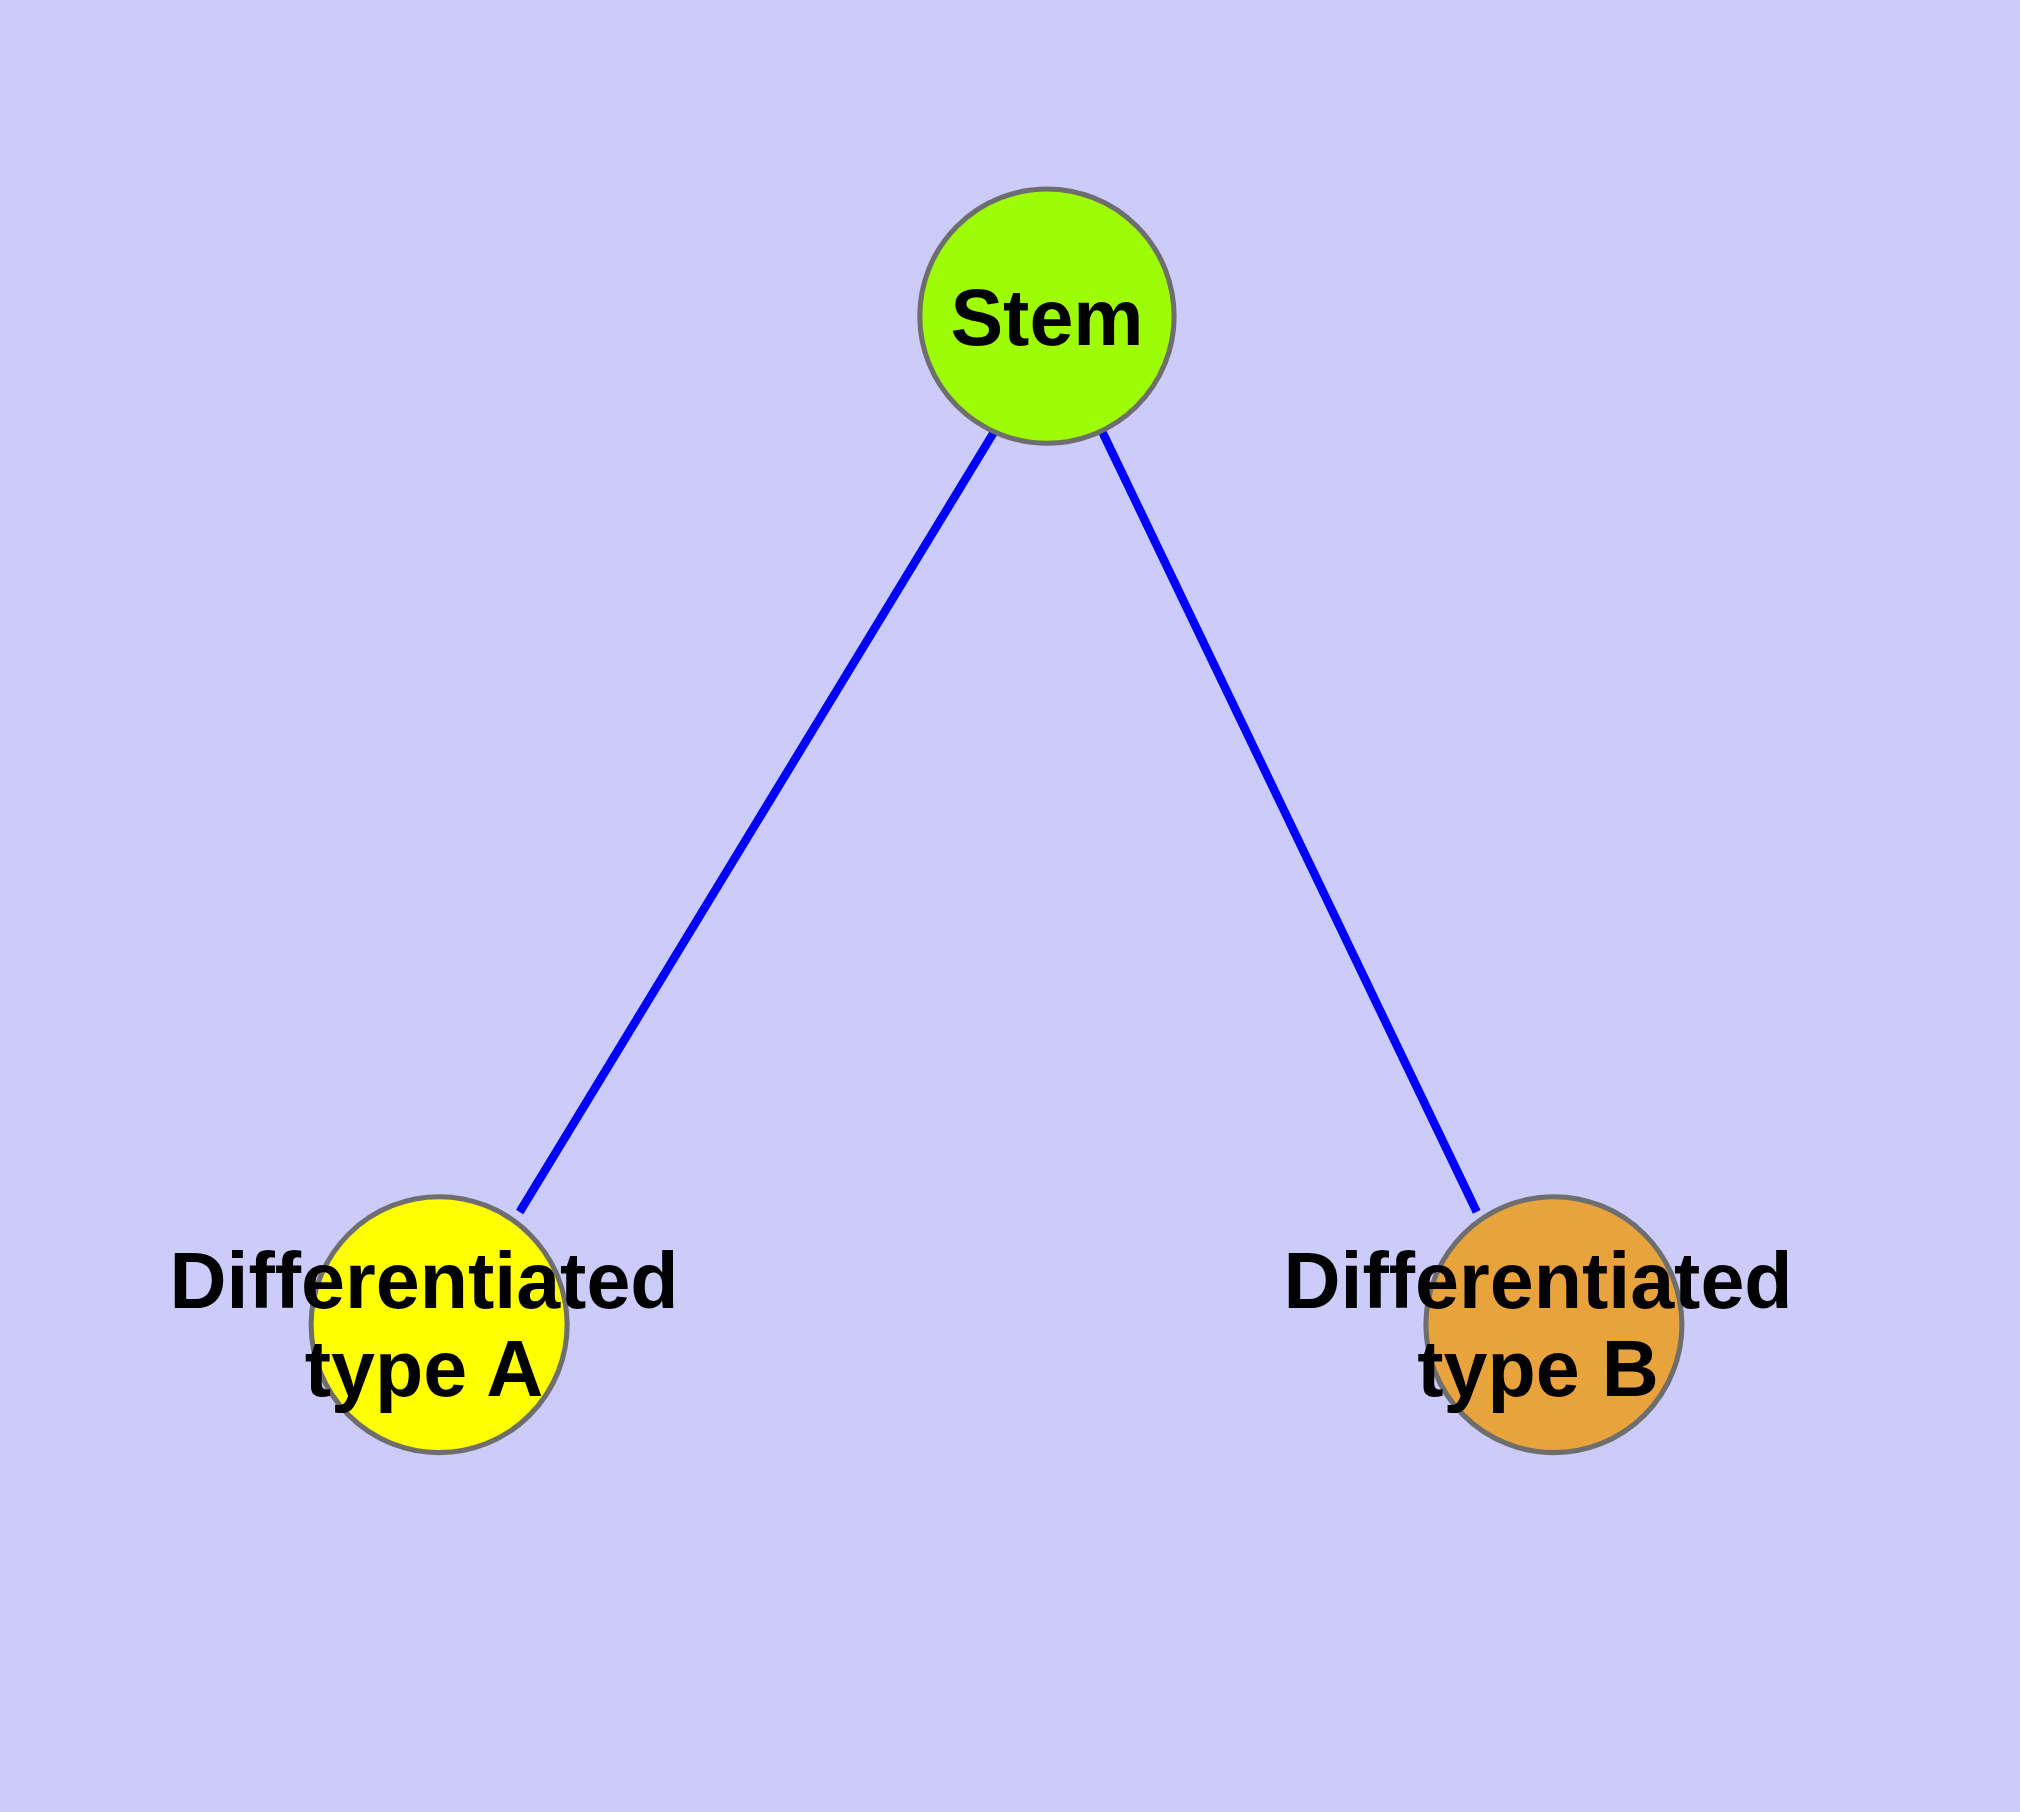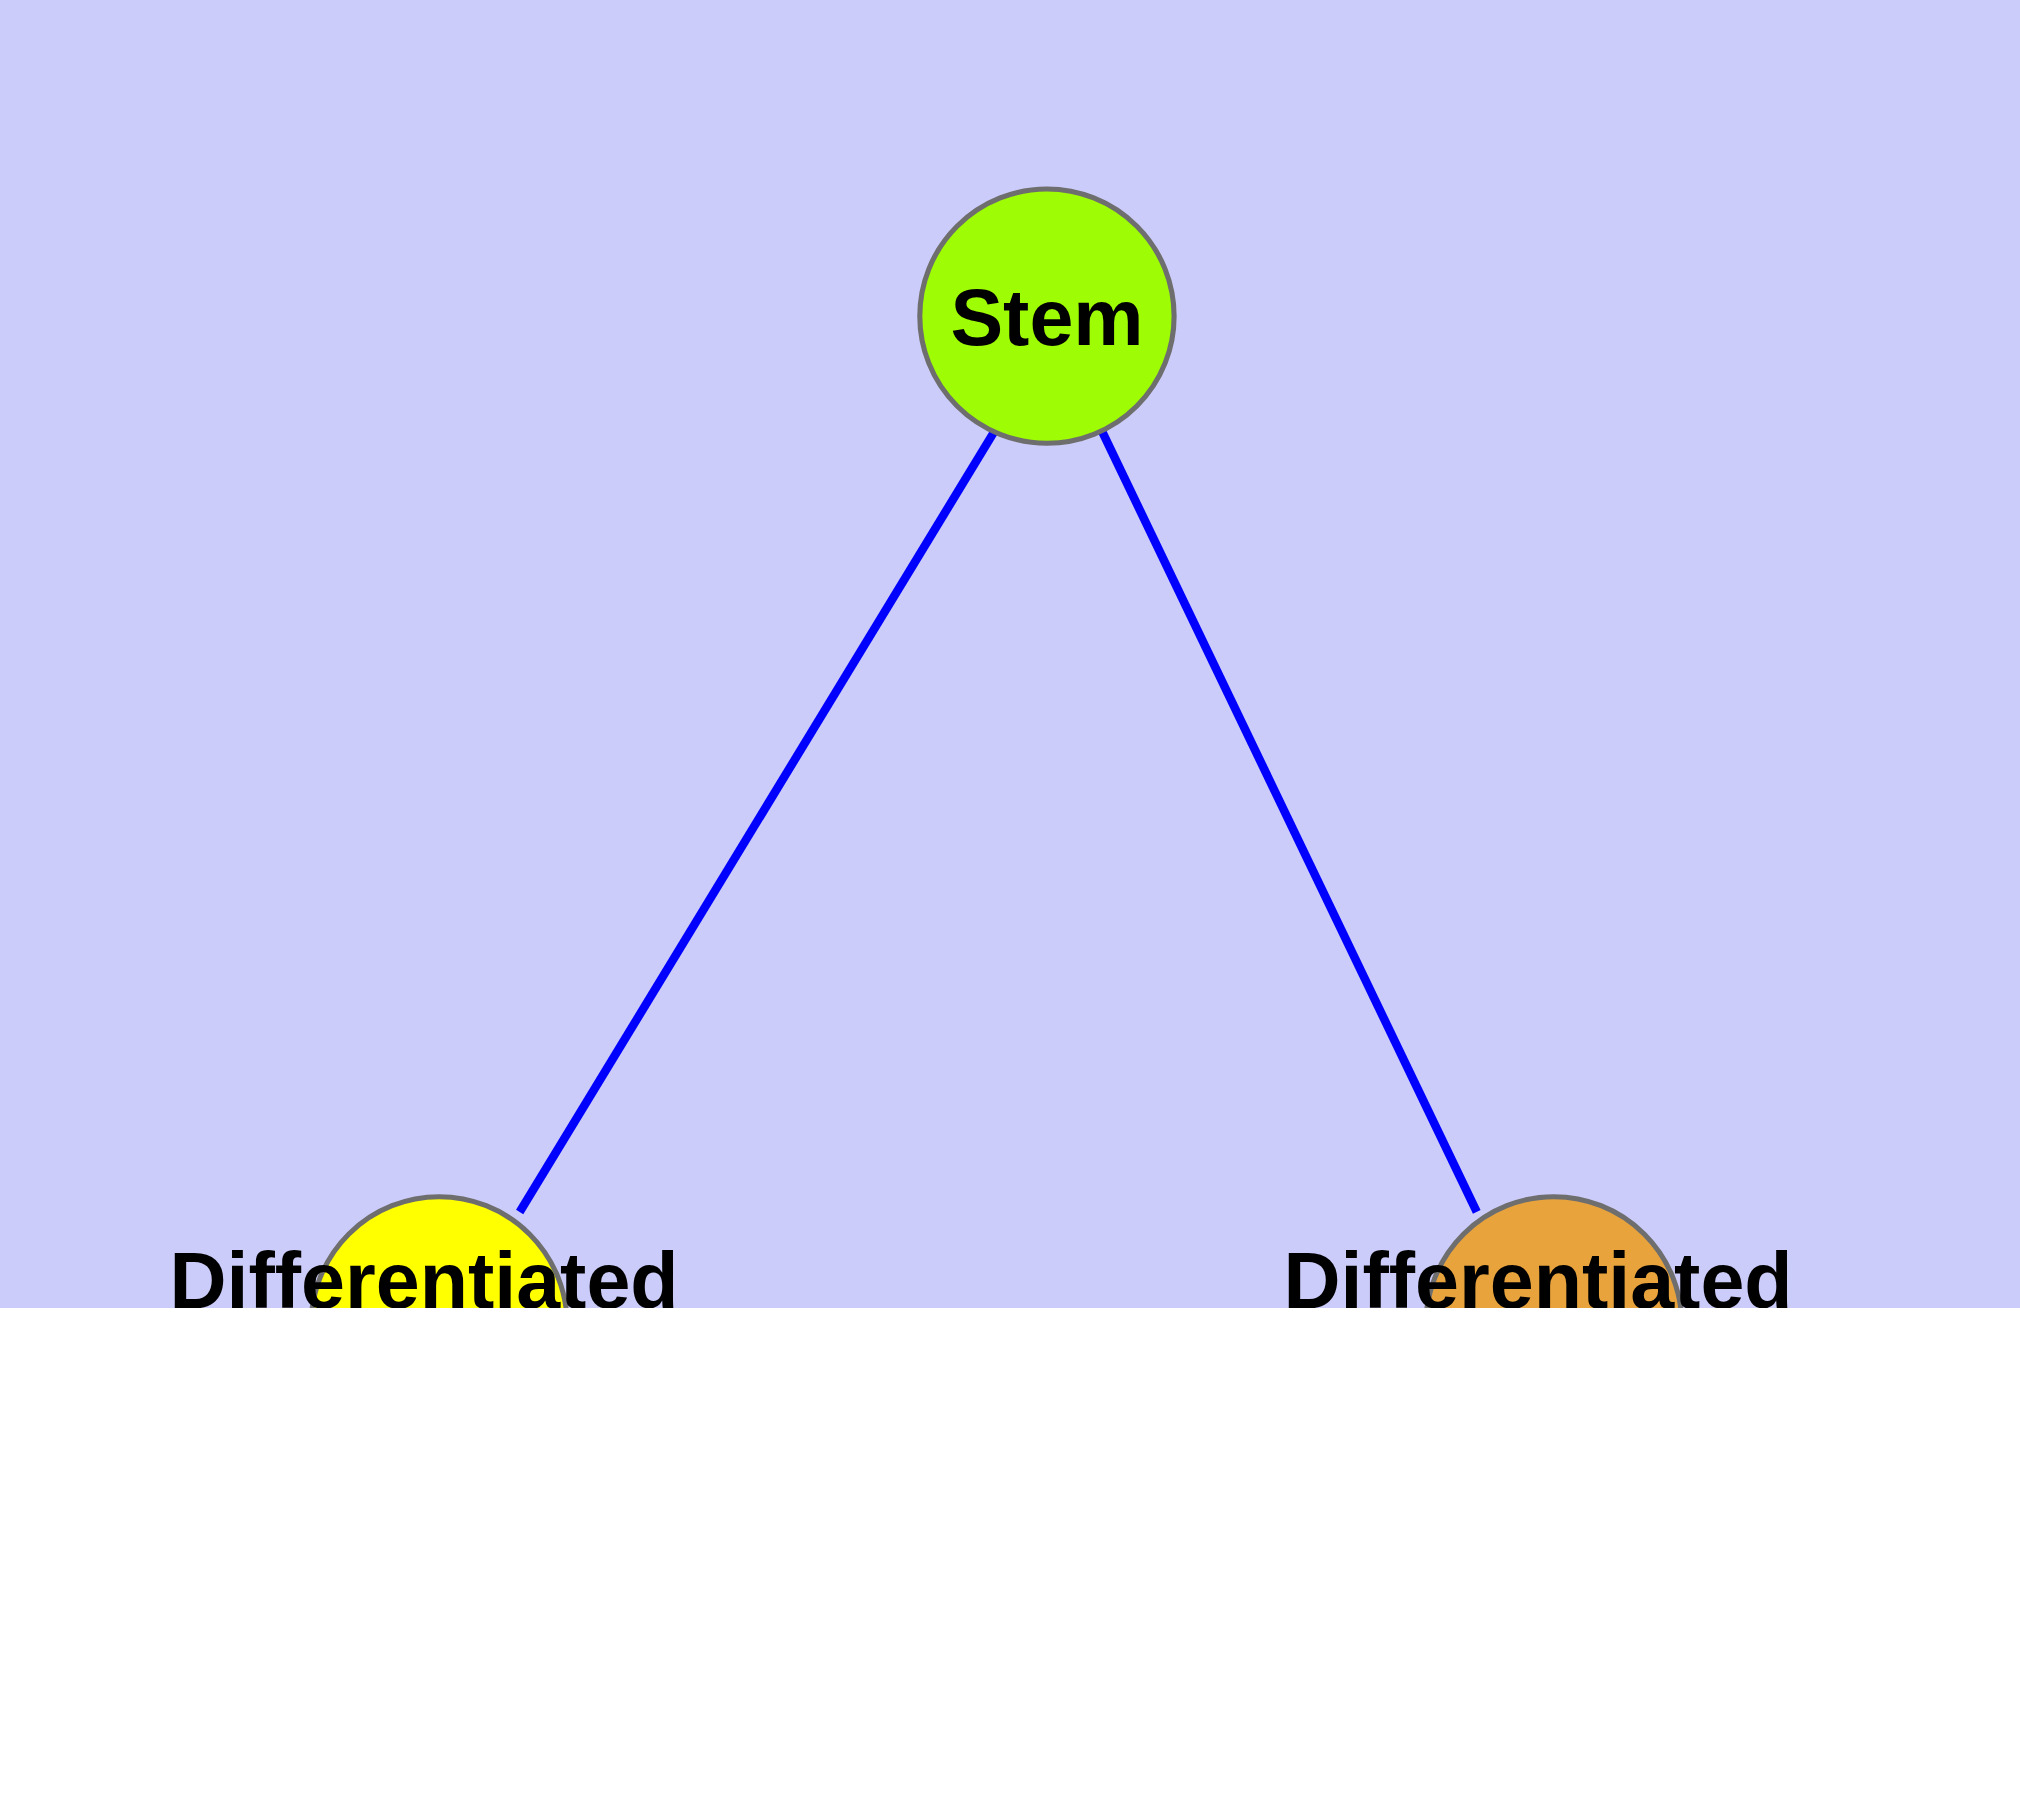--- a/index.html
+++ b/index.html
@@ -37,21 +37,21 @@
     line-height: 1.12;
     color: #000000;
     white-space: pre;
     pointer-events: none;
     transform: translate(-50%, -50%);
   }
 </style>
 </head>
 <body>
 
-<div id="stage" style="width: 2021px; height: 1308px;">
+<div id="stage" style="width: 2021px; height: 1812px;">
 
   <div id="canvas-bg" style="background: rgb(204, 204, 250);"></div>
 
   <svg id="graph-svg" viewBox="0 0 2384 2138" preserveAspectRatio="none" aria-label="node link diagram" width="2021" height="1812">
 
     <g id="edges-layer">
         <line x1="1173" y1="509" x2="613" y2="1430" stroke="#0000FF" stroke-width="10" stroke-linecap="butt"></line>
         <line x1="1300" y1="509" x2="1742" y2="1430" stroke="#0000FF" stroke-width="10" stroke-linecap="butt"></line>
       </g>
     <g id="nodes-layer">

